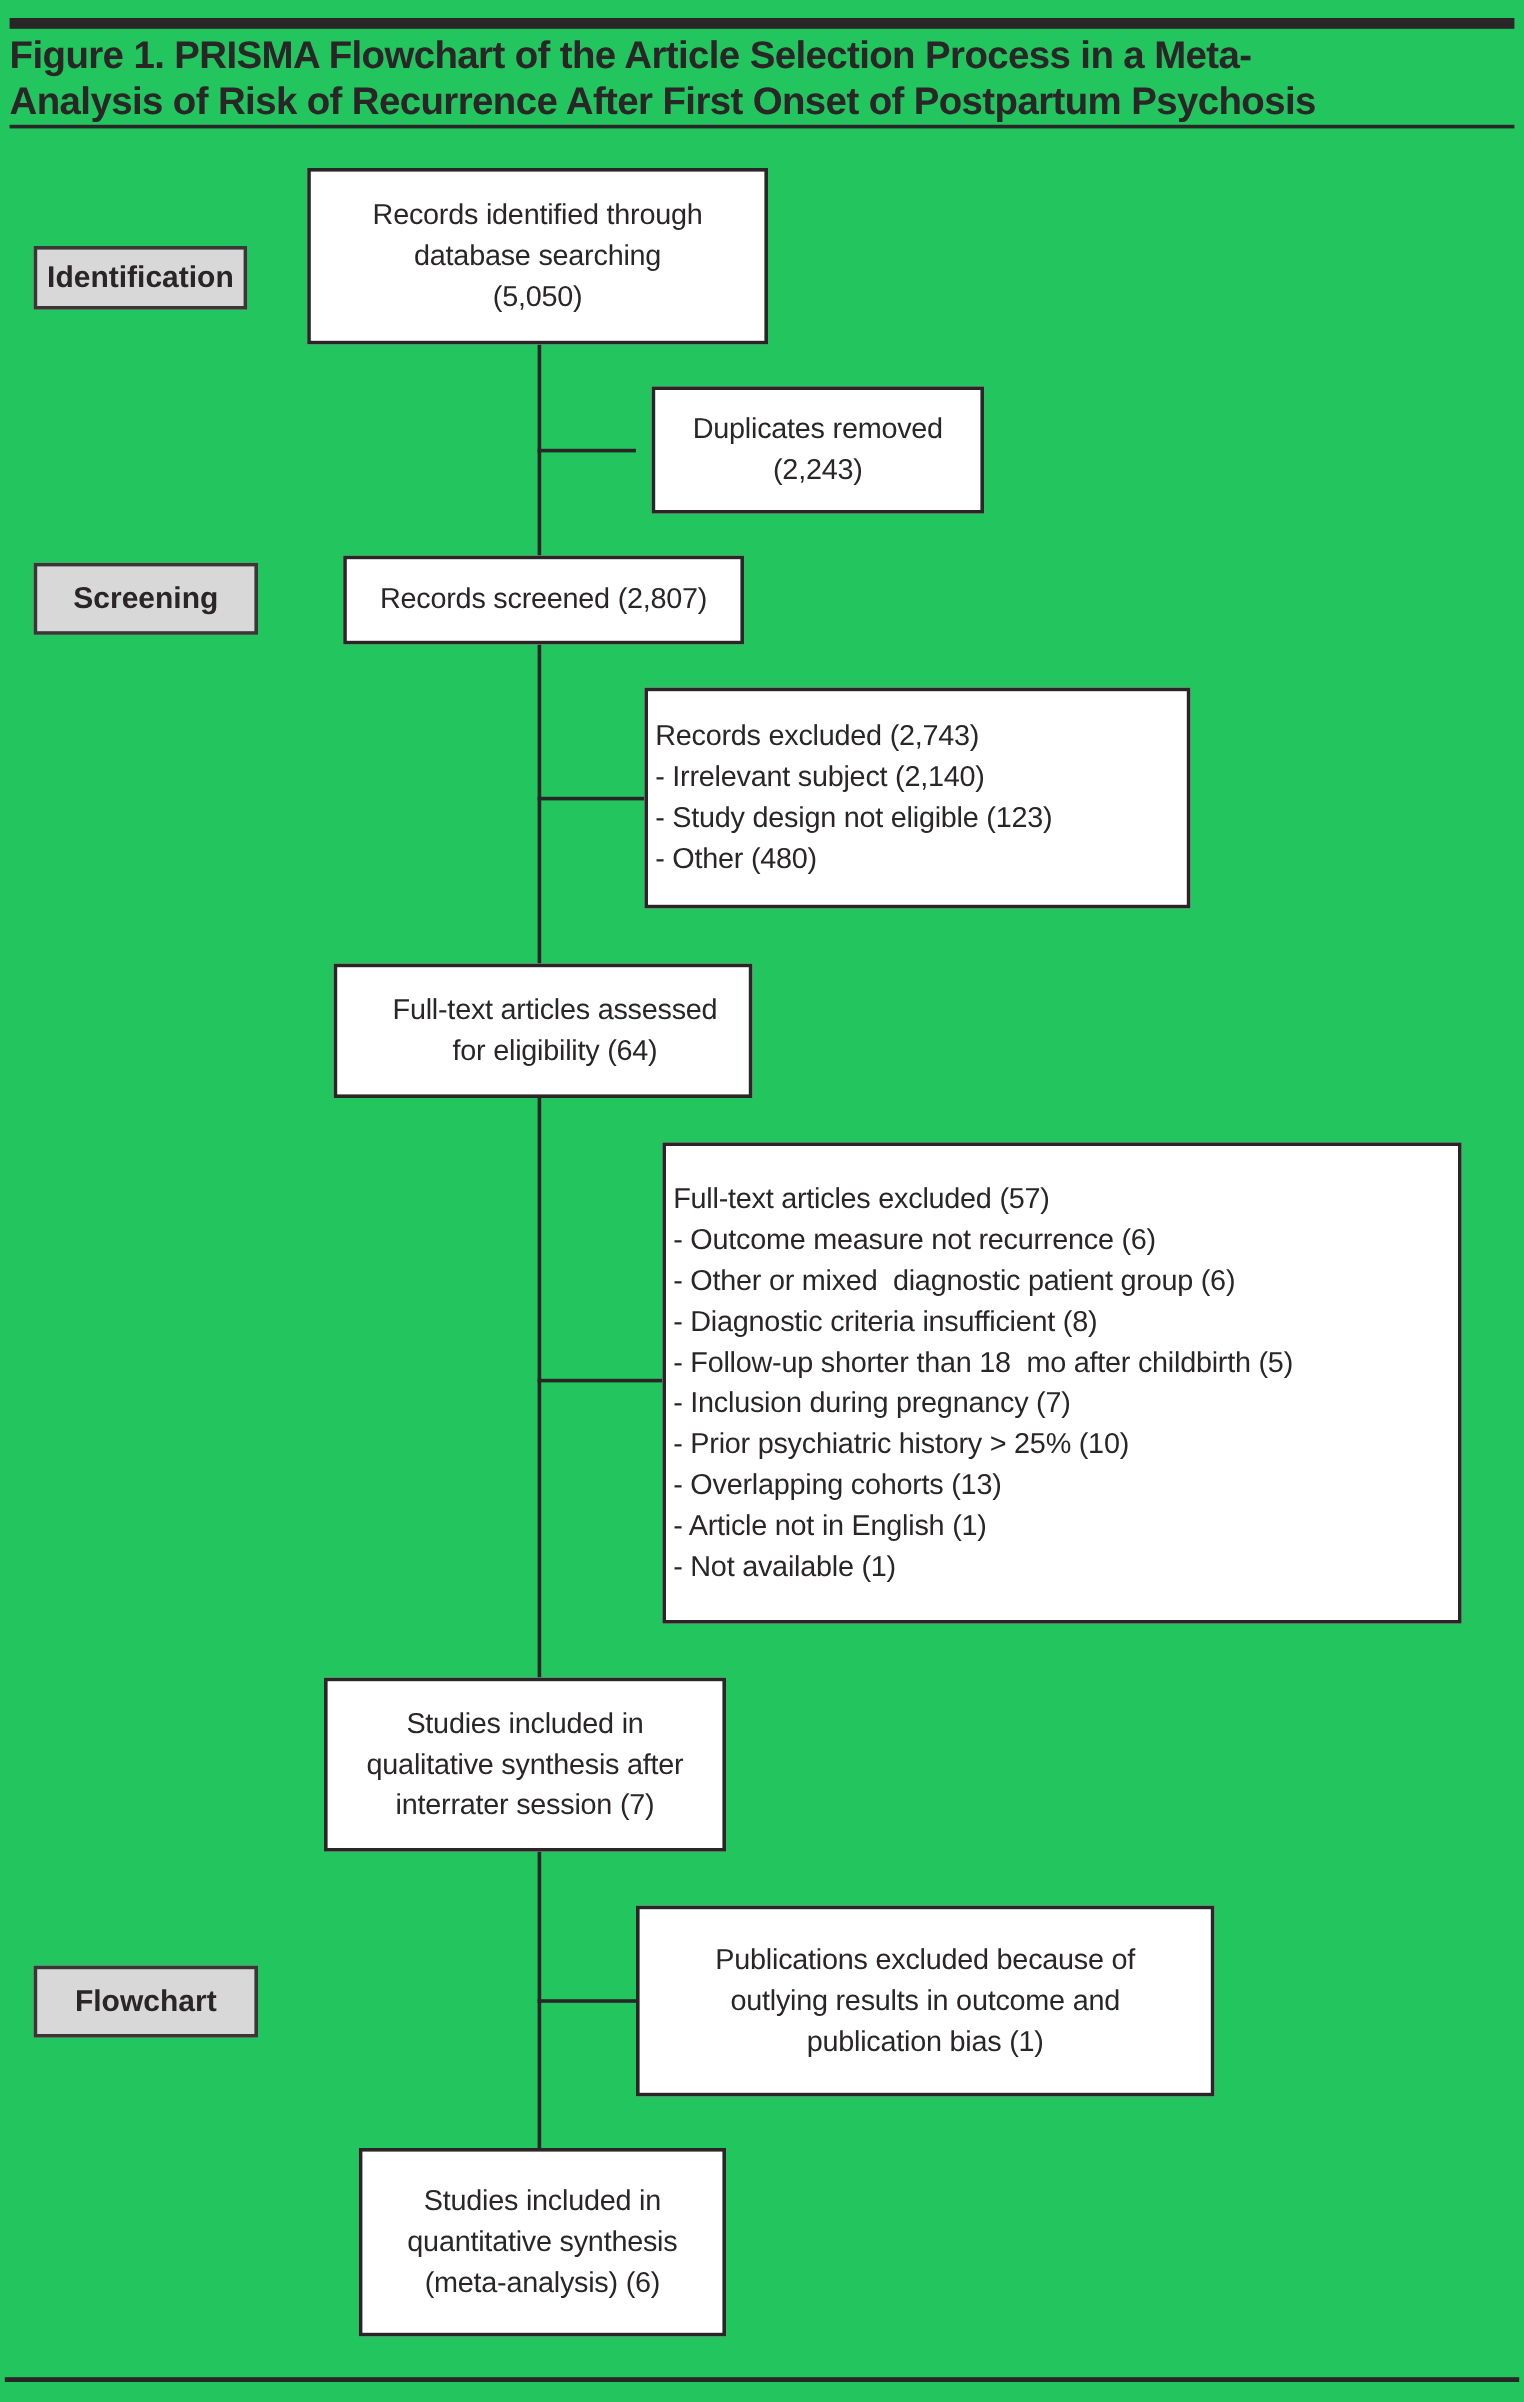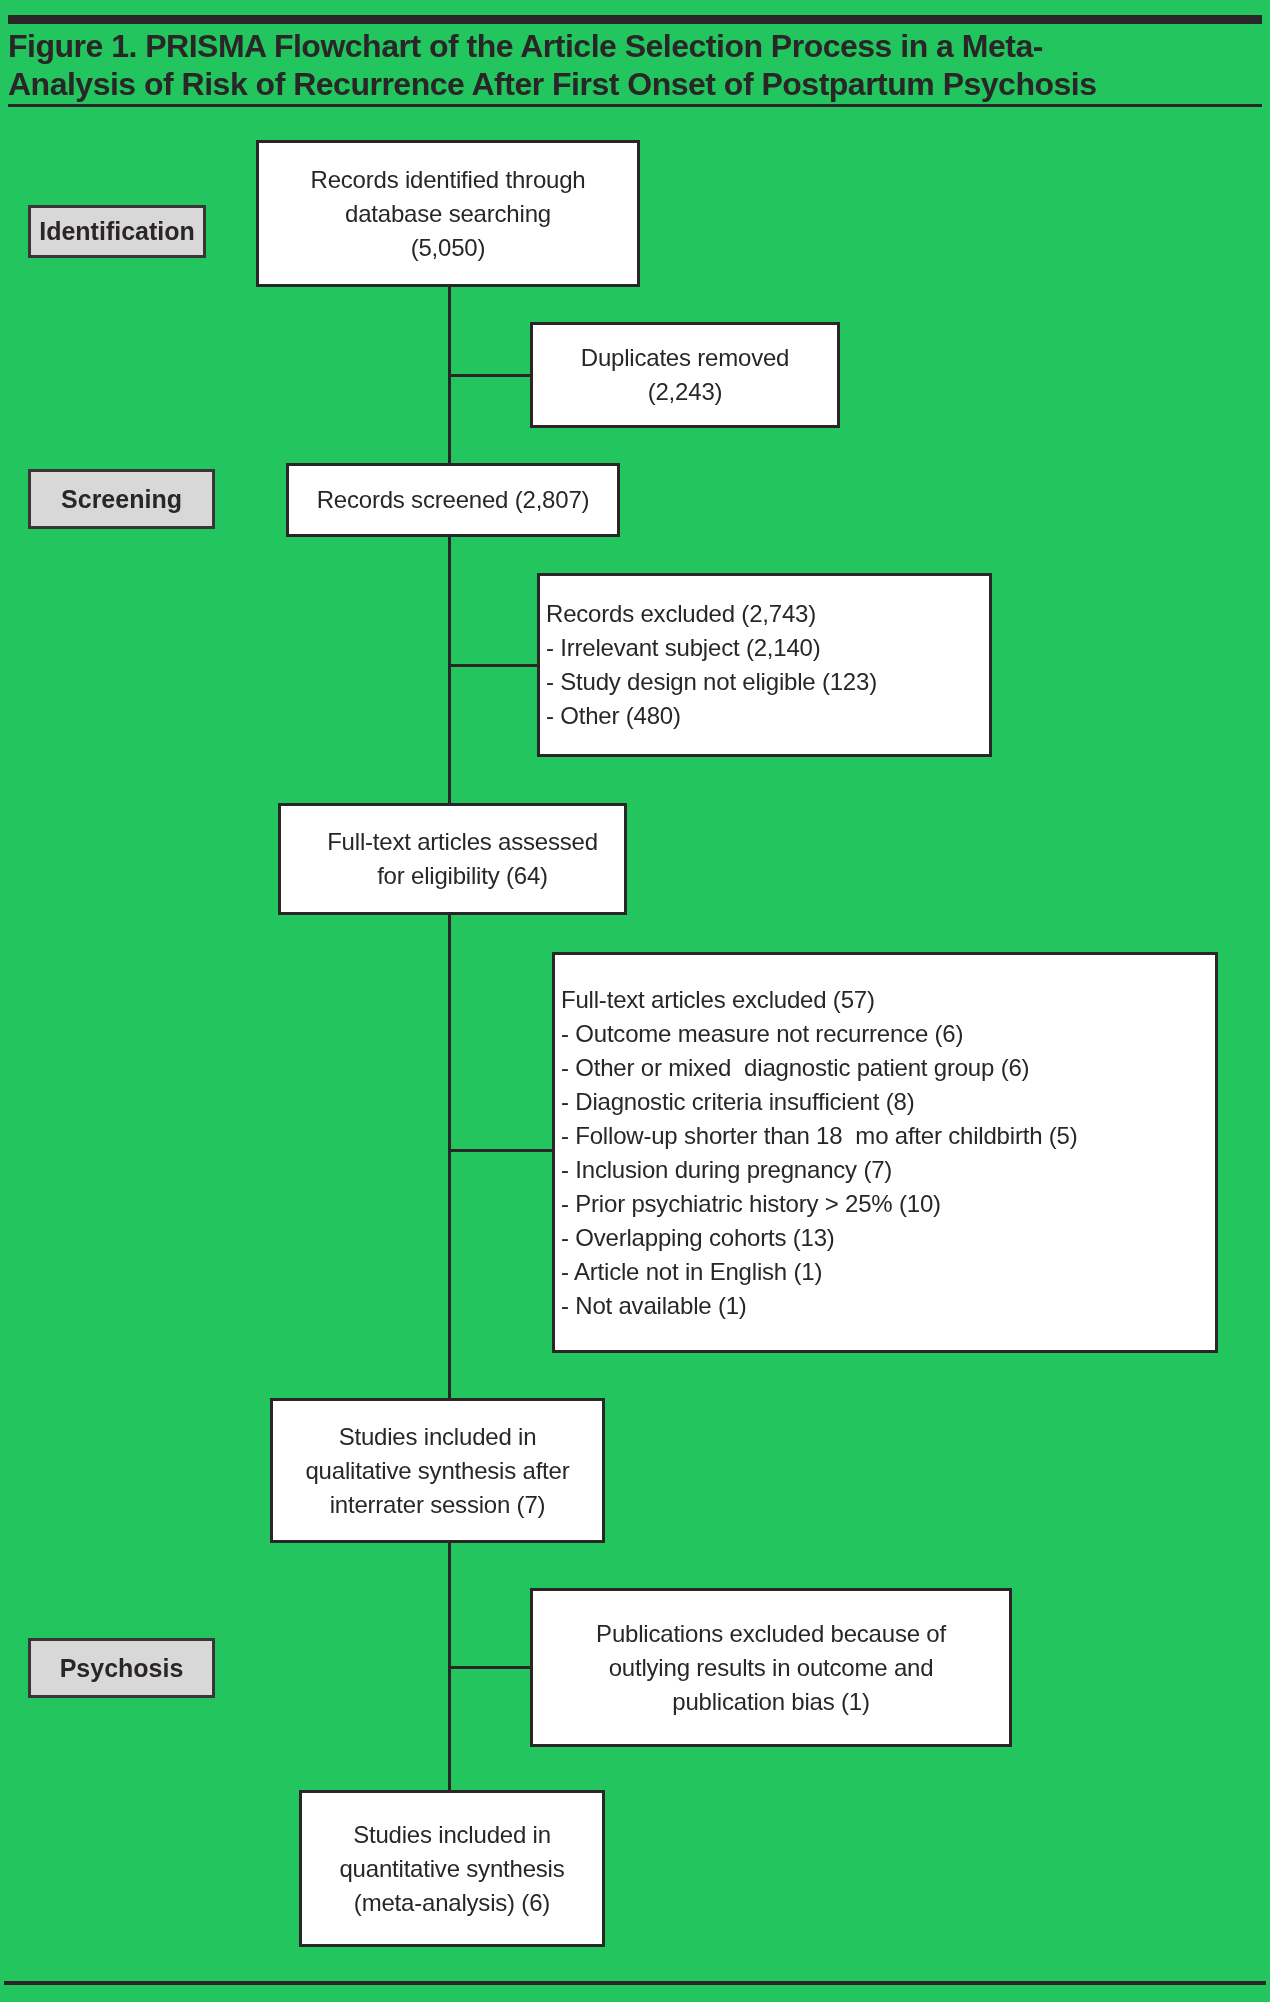--- a/index.html
+++ b/index.html
@@ -67,40 +67,40 @@
 Analysis of Risk of Recurrence After First Onset of Postpartum Psychosis</div>
   <div class="abs rule-thin" style="left:8px;top:104px;width:1254px;height:3px;"></div>
 
   <div class="abs stage-label" style="left:28px;top:205px;width:178px;height:53px;">
     <span>Identification</span>
   </div>
   <div class="abs stage-label" style="left:28px;top:469px;width:187px;height:60px;">
     <span>Screening</span>
   </div>
   <div class="abs stage-label" style="left:28px;top:1638px;width:187px;height:60px;">
-    <span>Psychosis</span>
+    <span>Flowchart</span>
   </div>
 
   <div class="abs spine" style="left:448px;top:287px;width:3px;height:176px;"></div>
   <div class="abs spine" style="left:448px;top:537px;width:3px;height:266px;"></div>
   <div class="abs spine" style="left:448px;top:915px;width:3px;height:483px;"></div>
   <div class="abs spine" style="left:448px;top:1543px;width:3px;height:247px;"></div>
 
   <div class="abs connector" style="left:448px;top:374px;width:82px;height:3px;"></div>
   <div class="abs connector" style="left:448px;top:664px;width:89px;height:3px;"></div>
   <div class="abs connector" style="left:448px;top:1149px;width:104px;height:3px;"></div>
   <div class="abs connector" style="left:448px;top:1666px;width:82px;height:3px;"></div>
 
   <div class="abs flow-box" style="left:256px;top:140px;width:384px;height:147px;align-items:center;">
     <div class="box-text">Records identified through
 database searching
 (5,050)</div>
   </div>
 
-  <div class="abs flow-box" style="left:530px;top:322px;width:310px;height:106px;">
+  <div class="abs flow-box" style="left:543px;top:322px;width:277px;height:106px;">
     <div class="box-text">Duplicates removed
 (2,243)</div>
   </div>
 
   <div class="abs flow-box" style="left:286px;top:463px;width:334px;height:74px;">
     <div class="box-text">Records screened (2,807)</div>
   </div>
 
   <div class="abs flow-box left-align" style="left:537px;top:573px;width:455px;height:184px;">
     <div class="box-text">Records excluded (2,743)

